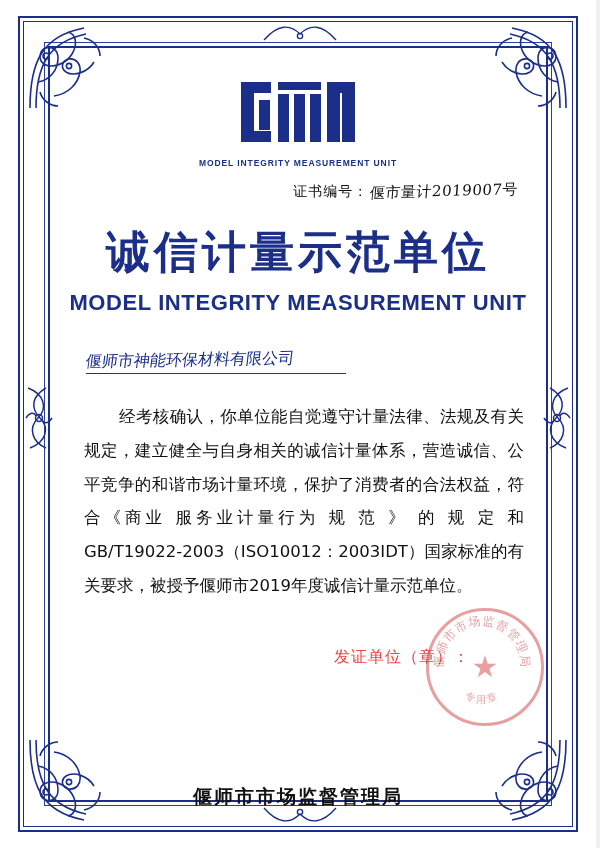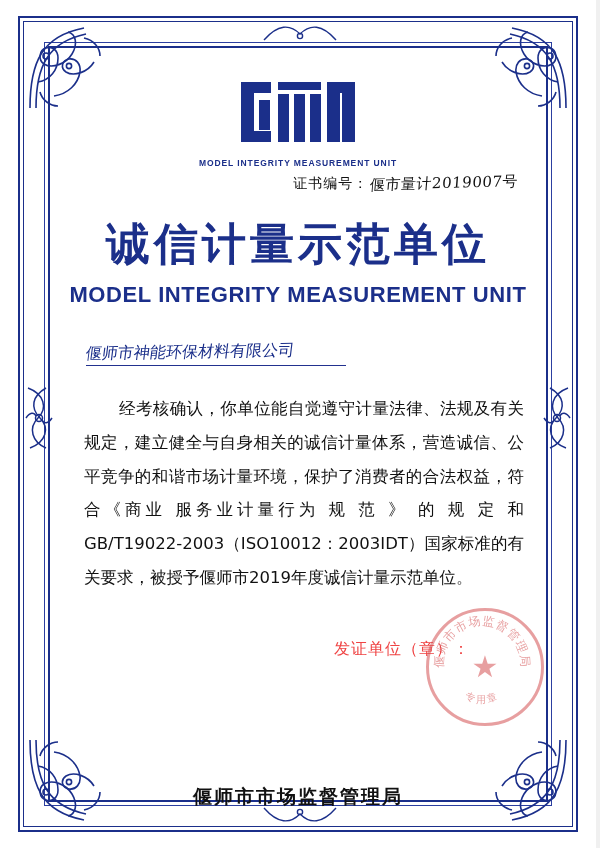--- a/index.html
+++ b/index.html
@@ -121,21 +121,21 @@
     margin-top: 6px;
     font-size: 8.5px;
     letter-spacing: 0.9px;
     color: #1b2f8a;
     font-weight: bold;
     font-family: "Liberation Sans", sans-serif;
   }
 
   
   .serial-row {
-    margin-top: 6px;
+    margin-top: 14px;
     display: flex;
     justify-content: flex-end;
     align-items: center;
     padding-right: 18px;
   }
   .serial-label {
     font-size: 14px;
     color: #111;
     font-family: "DejaVu Sans", sans-serif;
     letter-spacing: 1px;

